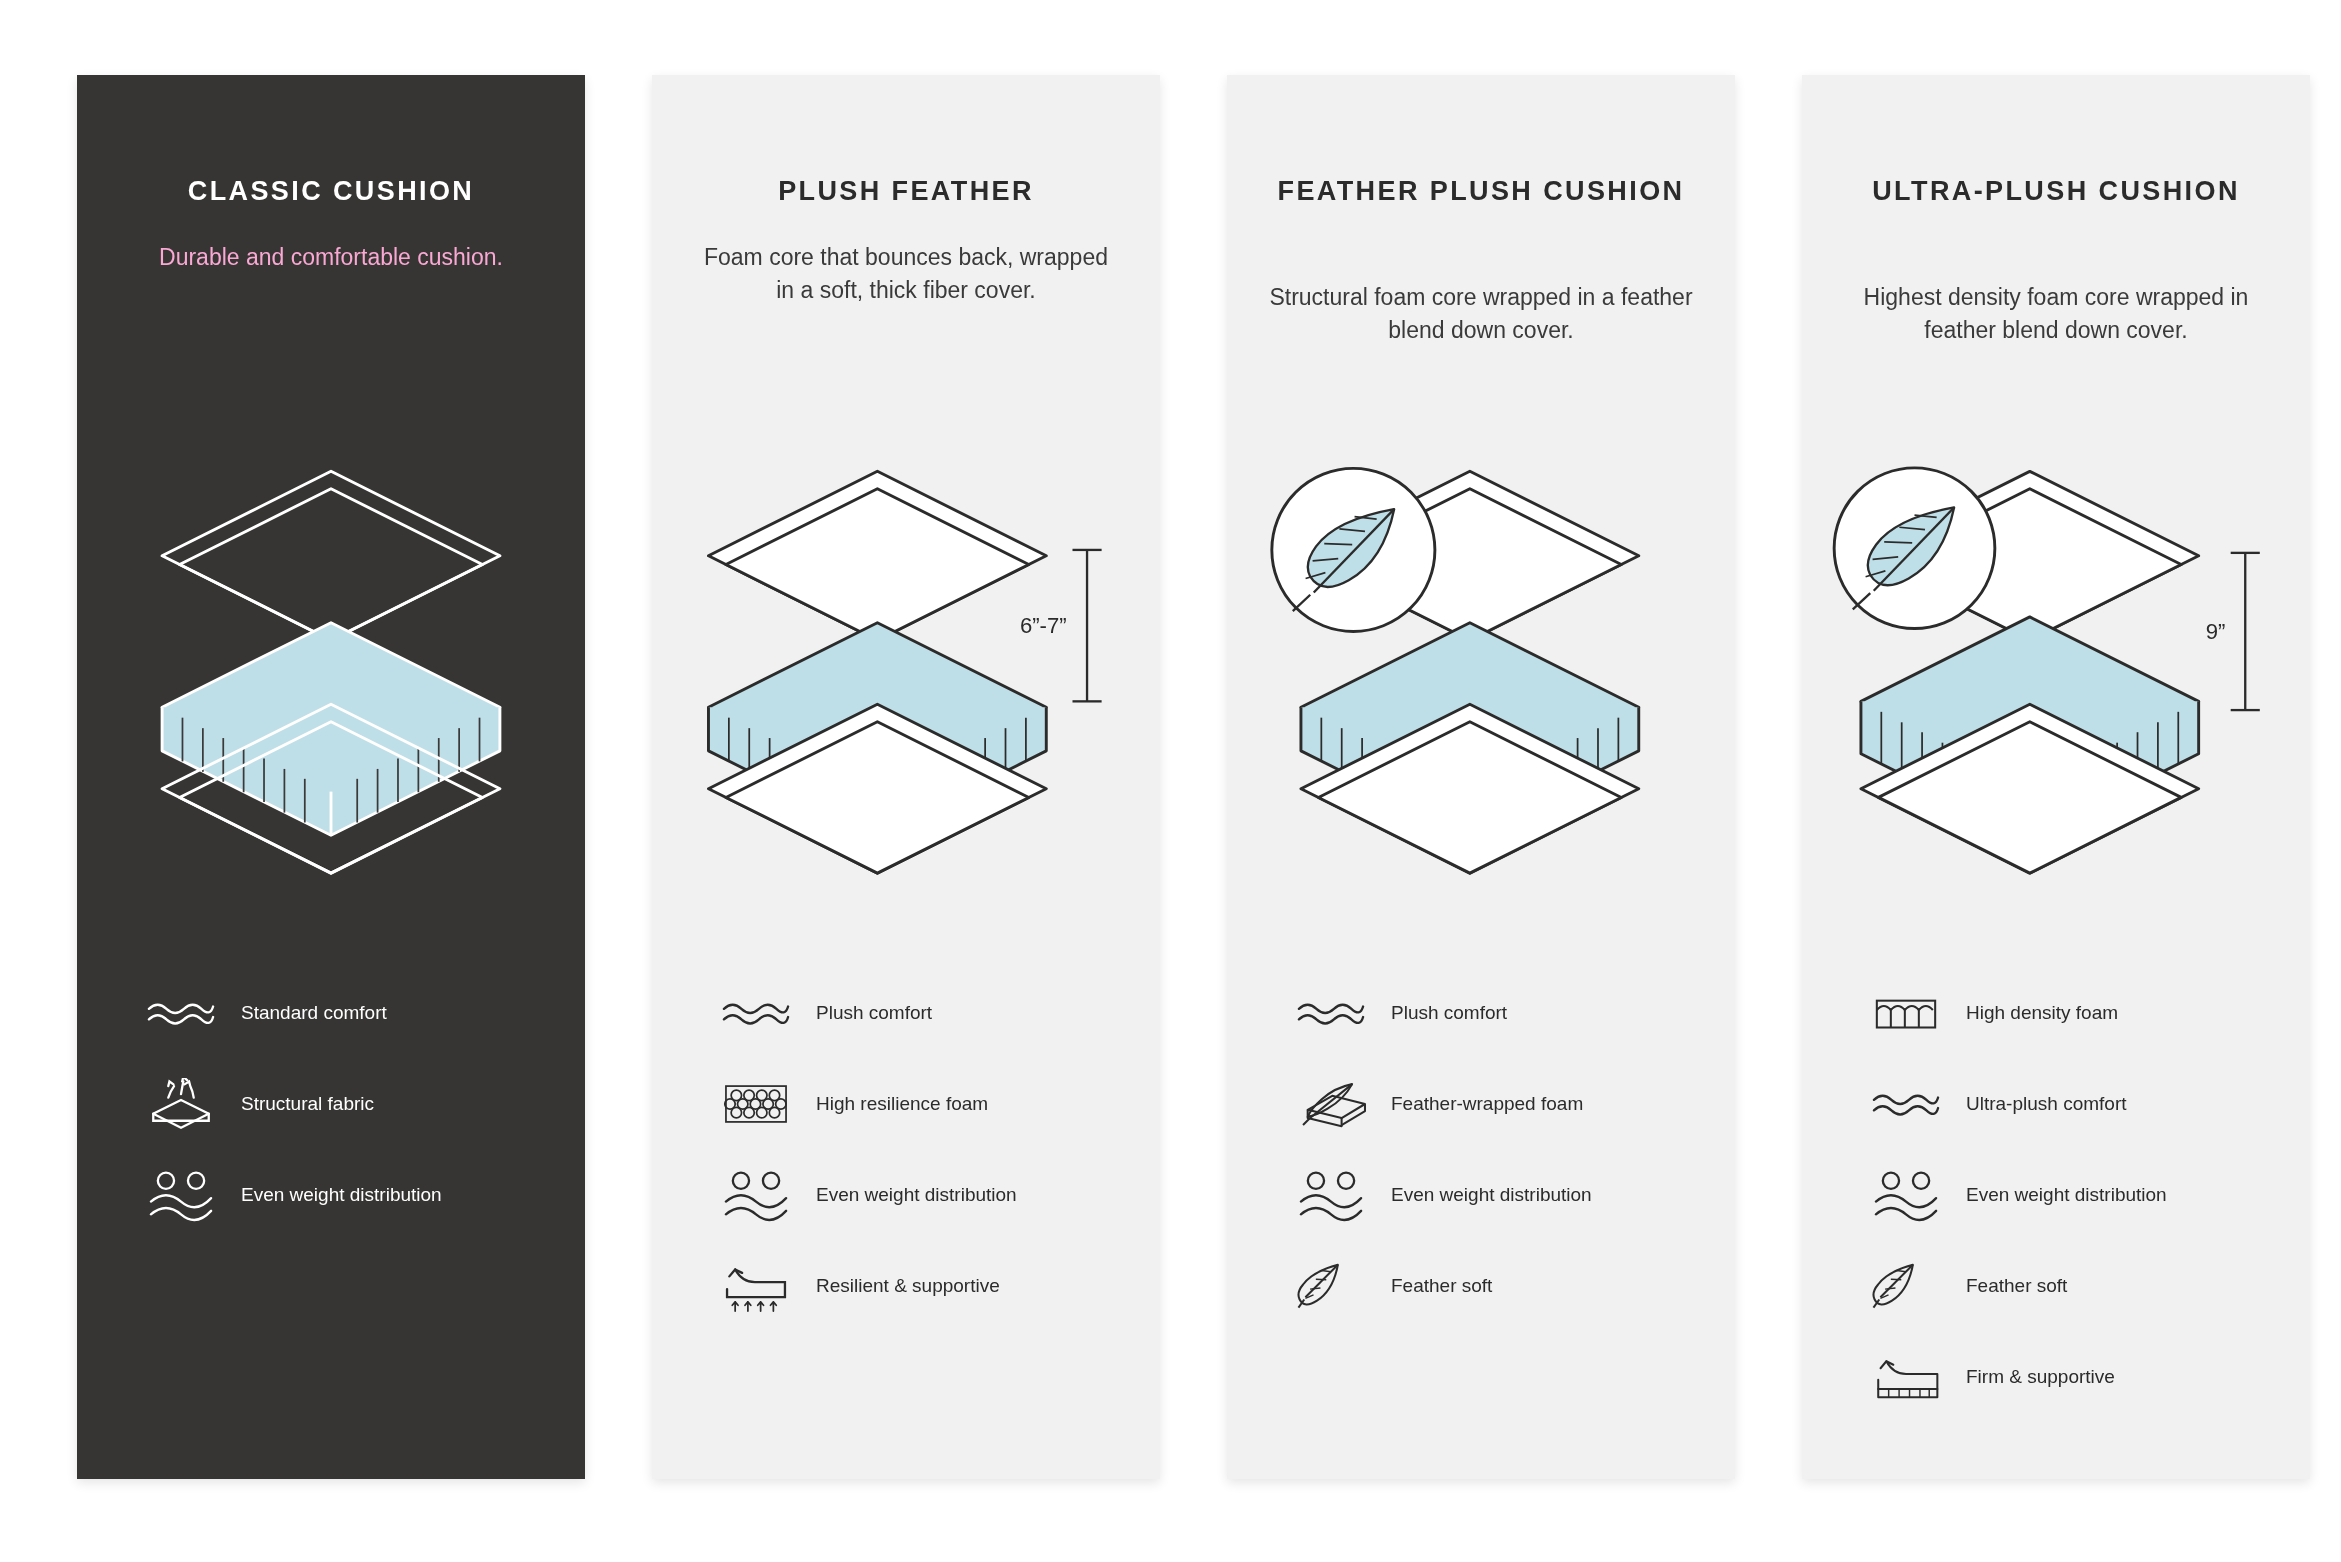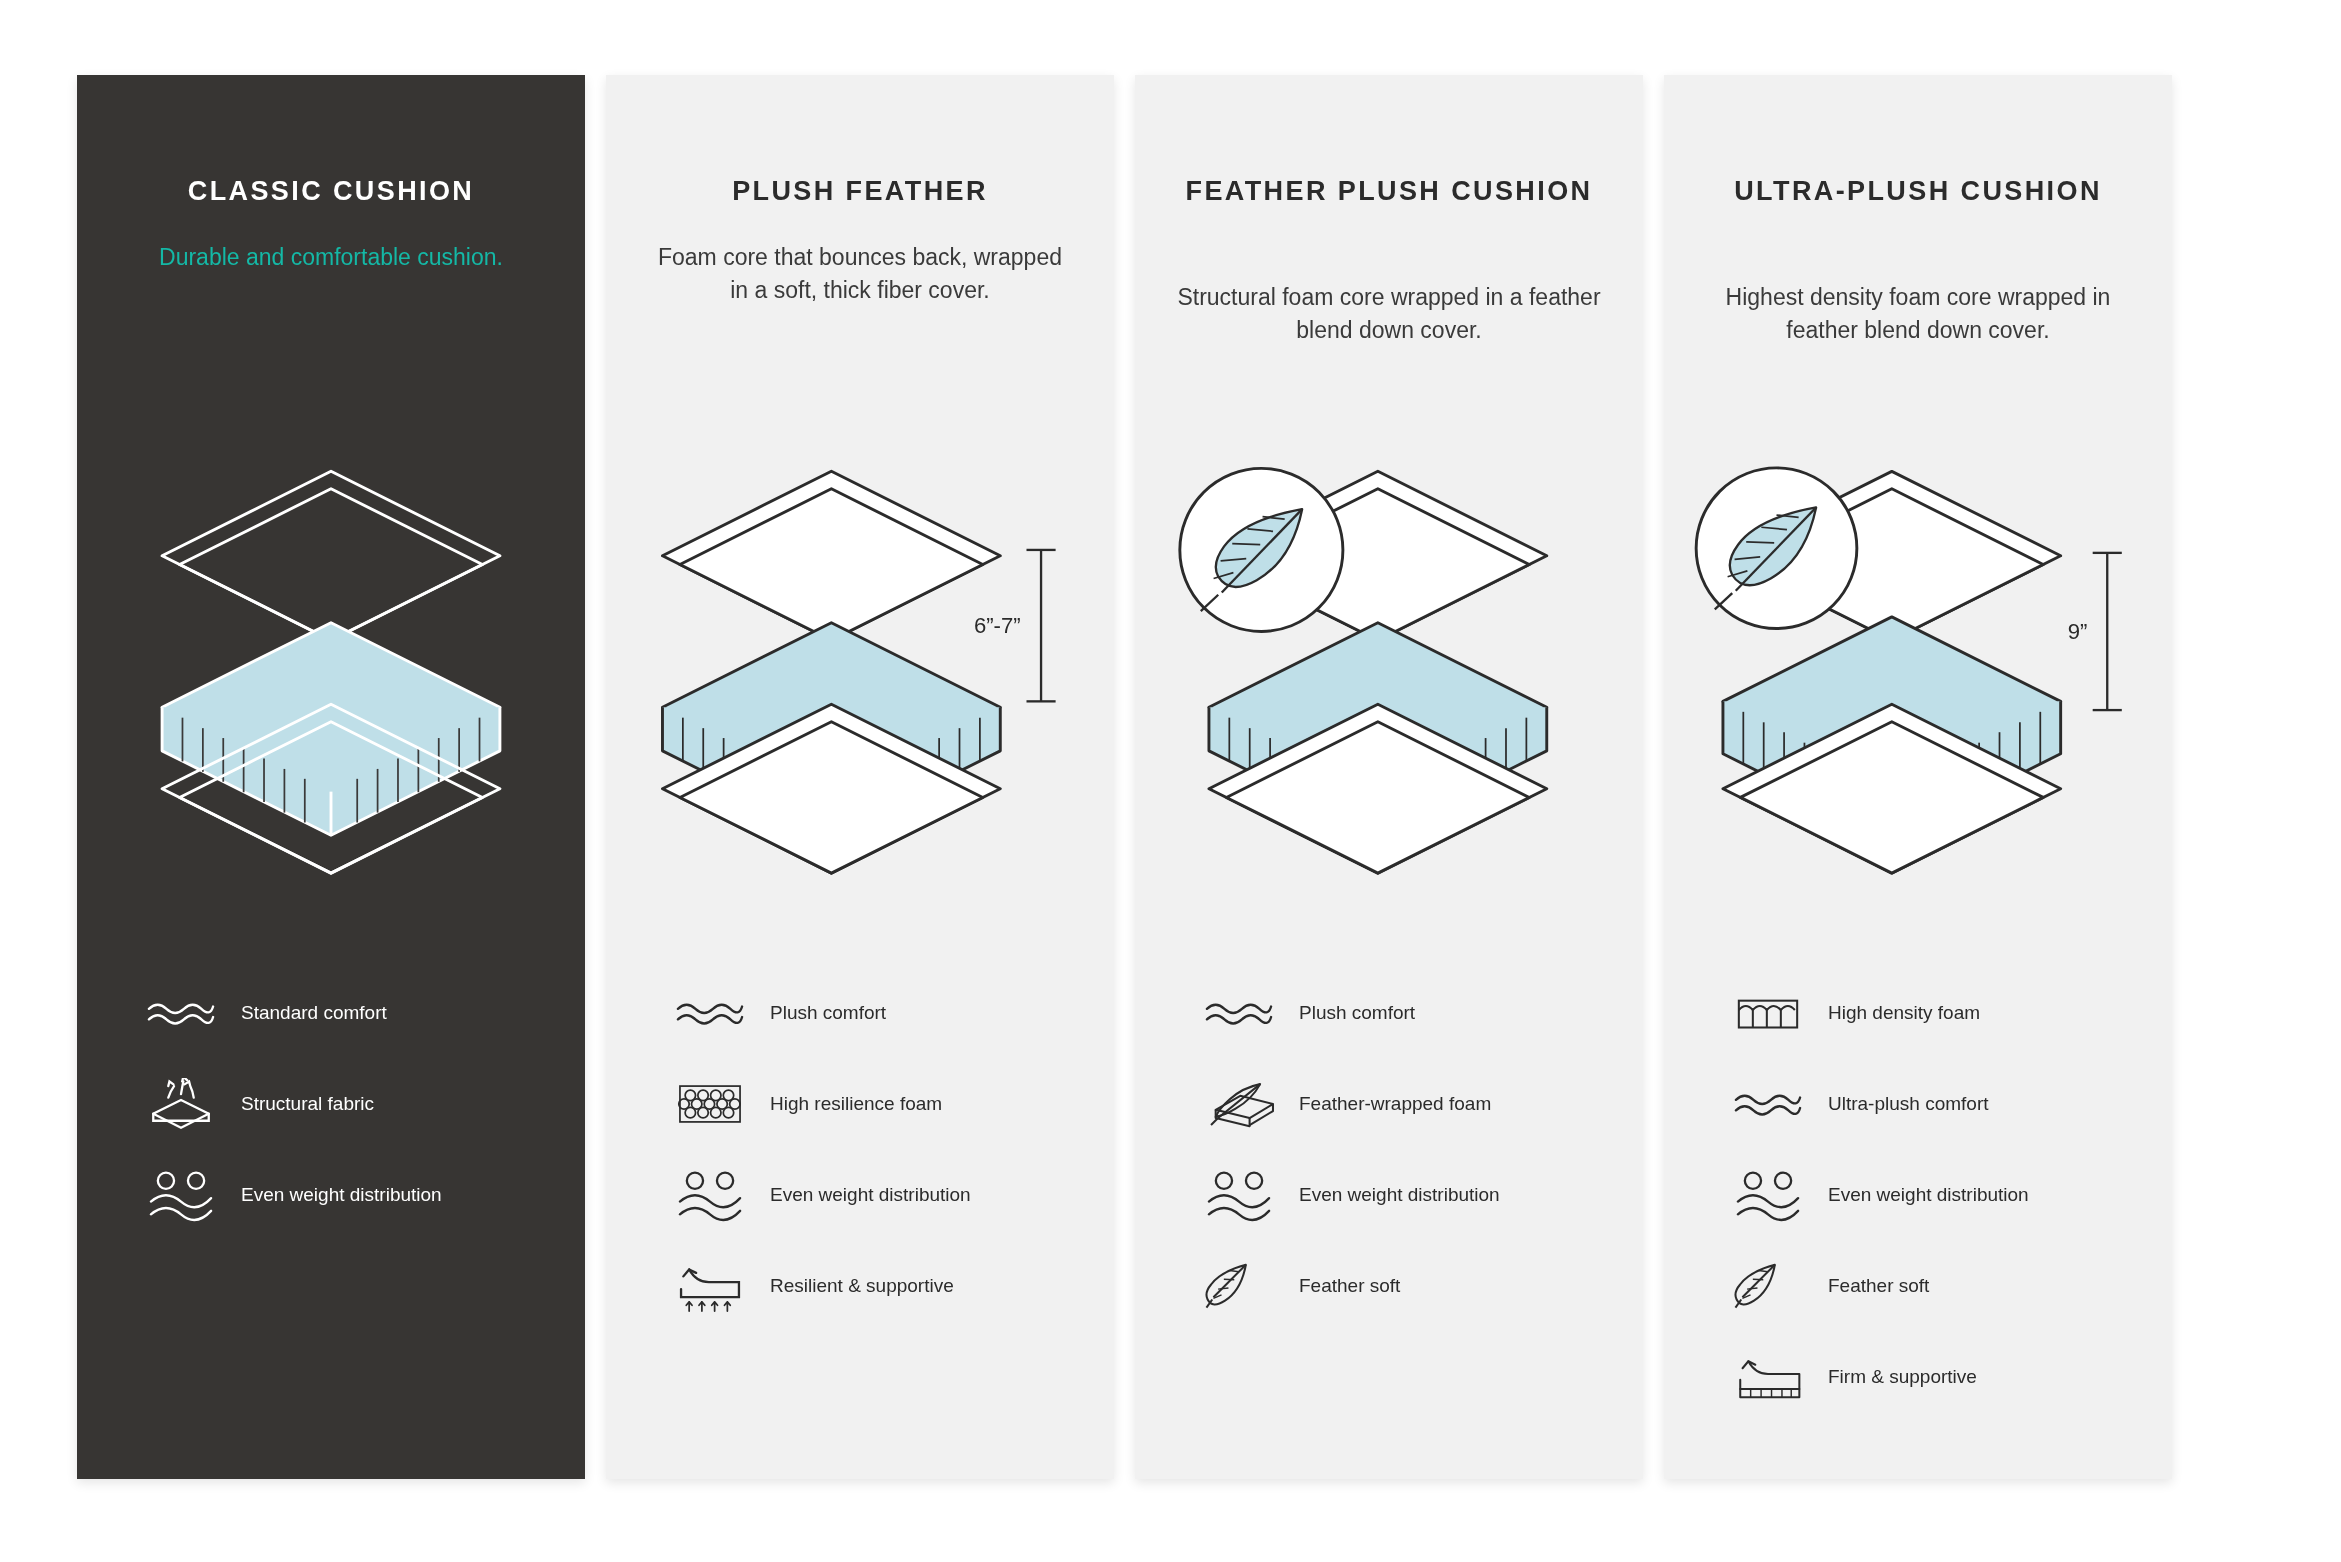--- a/index.html
+++ b/index.html
@@ -17,21 +17,21 @@
     position: relative;
     width: 2342px;
     height: 1562px;
     background: #ffffff;
   }
   .cards {
     position: absolute;
     left: 77px;
     top: 75px;
     display: flex;
-    gap: 21px;
+    gap: 67px;
   }
   .card {
     width: 508px;
     height: 1404px;
     background: #f1f1f1;
     box-shadow: 0 3.5px 10.5px rgba(0,0,0,0.10);
     position: relative;
     box-sizing: border-box;
     padding: 0;
   }
@@ -60,21 +60,21 @@
     text-align: center;
     font-size: 23px;
     color: #3a3a3a;
     line-height: 1.45;
     position: absolute;
     top: 166px;
     left: 0;
     right: 0;
   }
   .card.two-line-title .card-desc { top: 206px; }
-  .card.dark .card-desc { color: #14b8a6; }
+  .card.dark .card-desc { color: #f9a8d4; }
 
   .illus {
     position: absolute;
     top: 373px;
     left: 0;
     right: 0;
     height: 478px;
   }
   .illus svg { display: block; margin: 0 auto; }
 

